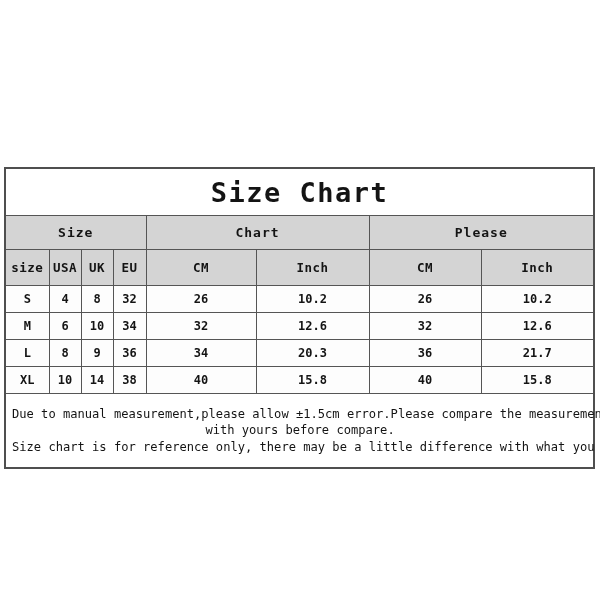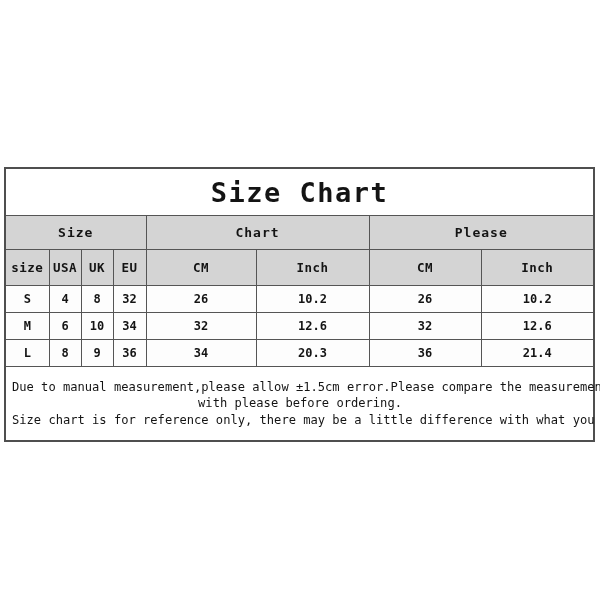--- a/index.html
+++ b/index.html
@@ -163,28 +163,38 @@
         </tr>
 
         <tr>
           <td class="data-cell">L</td>
           <td class="data-cell">8</td>
           <td class="data-cell">9</td>
           <td class="data-cell">36</td>
           <td class="data-cell">34</td>
           <td class="data-cell">20.3</td>
           <td class="data-cell">36</td>
-          <td class="data-cell">21.4</td>
-        </tr>
-
+          <td class="data-cell">21.7</td>
+        </tr>
+
+        <tr>
+          <td class="data-cell">XL</td>
+          <td class="data-cell">10</td>
+          <td class="data-cell">14</td>
+          <td class="data-cell">38</td>
+          <td class="data-cell">40</td>
+          <td class="data-cell">15.8</td>
+          <td class="data-cell">40</td>
+          <td class="data-cell">15.8</td>
+        </tr>
 
         <tr>
           <td class="note-cell" colspan="8">
             <span class="note-line">Due to manual measurement,please allow ±1.5cm error.Please compare the measurements</span>
-            <span class="note-line">with please before ordering.</span>
+            <span class="note-line">with yours before compare.</span>
             <span class="note-line">Size chart is for reference only, there may be a little difference with what you get.</span>
           </td>
         </tr>
       </tbody>
     </table>
 
   </div>
 </div>
 
 </body></html>

